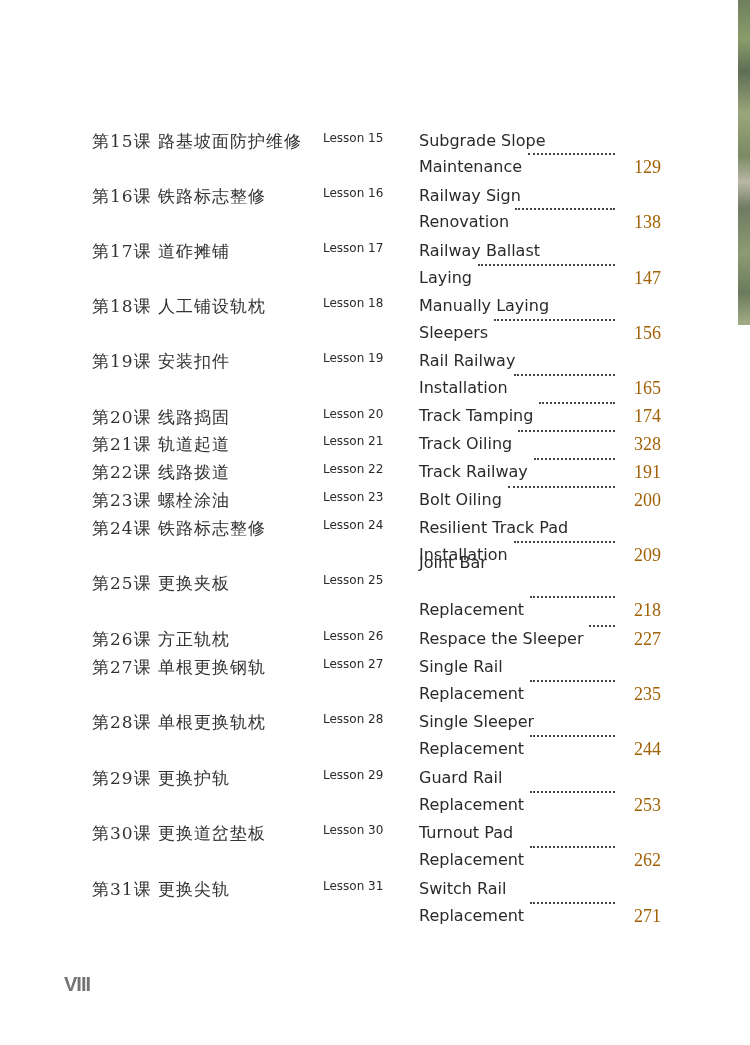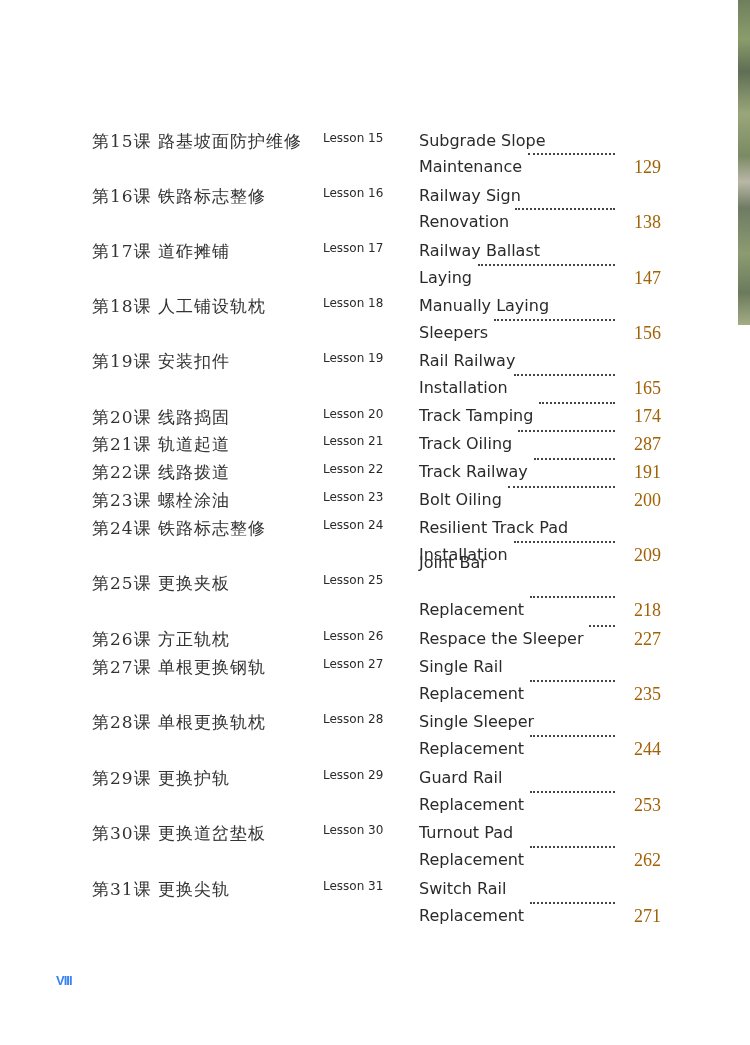--- a/index.html
+++ b/index.html
@@ -7,21 +7,21 @@
   .photo-strip { position:absolute; left:738px; top:0; width:12px; height:325px;
     background: linear-gradient(180deg,#6f7f5e 0%,#8b9c6a 12%,#5f6e55 22%,#9aa67a 35%,#7b8a64 48%,#b9b7a6 56%,#6f7b62 64%,#8d9b73 78%,#6b7a5c 90%,#a3ad86 100%); }
   .toc { position:absolute; left:0; top:0; width:750px; }
   .cn { position:absolute; left:92px; font-family:"DejaVu Serif", serif; font-size:17px; color:#333; white-space:nowrap; letter-spacing:1px; }
   .lesson { position:absolute; left:323px; font-family:"DejaVu Sans", sans-serif; font-size:12px; color:#2a2a2a; white-space:nowrap; }
   .en1 { position:absolute; left:419px; font-family:"DejaVu Sans", sans-serif; font-size:16px; color:#2a2a2a; white-space:nowrap; }
   .en2wrap { position:absolute; left:419px; width:242px; display:flex; align-items:flex-start; }
   .en2 { font-family:"DejaVu Sans", sans-serif; font-size:16px; color:#2a2a2a; white-space:nowrap; }
   .dots { flex:1; margin:0 6px 0 6px; border-bottom:2px dotted #444; height:0; transform:translateY(-4px); min-width:20px; }
   .page { font-family:"Liberation Serif", serif; font-size:18px; color:#a16207; width:40px; text-align:right; }
-  .page-marker { position:absolute; left:56px; top:973px; font-family:"Liberation Sans", sans-serif; font-size:13px; font-weight:bold; color:#3b82f6; letter-spacing:-1px; }
+  .page-marker { position:absolute; left:64px; top:973px; font-family:"Liberation Sans", sans-serif; font-size:20px; font-weight:bold; color:#737373; letter-spacing:-1px; }
 </style>
 </head>
 <body>
 
 <div class="photo-strip"></div>
 
 <div class="toc">
 
   <div>
     <span class="cn" style="top:130px">第15课  路基坡面防护维修</span>
@@ -87,21 +87,21 @@
         <span class="page">174</span>
       </div>
   </div>
 
   <div>
     <span class="cn" style="top:433px">第21课  轨道起道</span>
     <span class="lesson" style="top:434px">Lesson 21</span>
     <div class="en2wrap" style="top:434px">
         <span class="en2">Track Oiling</span>
         <span class="dots"></span>
-        <span class="page">287</span>
+        <span class="page">328</span>
       </div>
   </div>
 
   <div>
     <span class="cn" style="top:461px">第22课  线路拨道</span>
     <span class="lesson" style="top:462px">Lesson 22</span>
     <div class="en2wrap" style="top:462px">
         <span class="en2">Track Railway</span>
         <span class="dots"></span>
         <span class="page">191</span>

